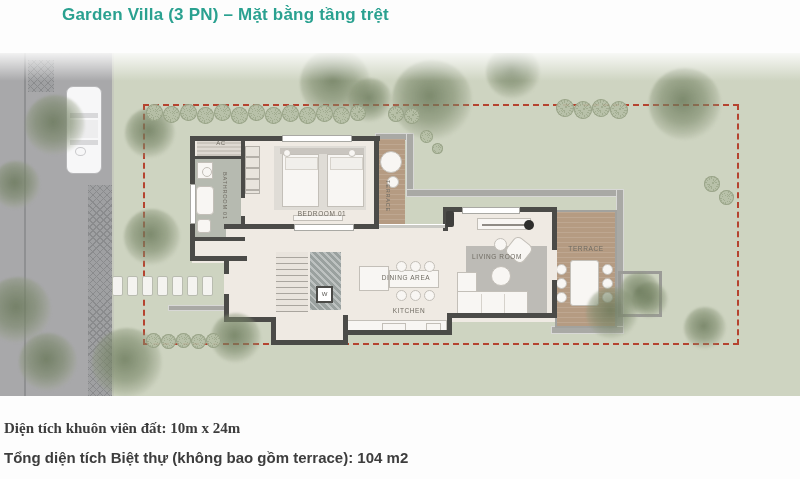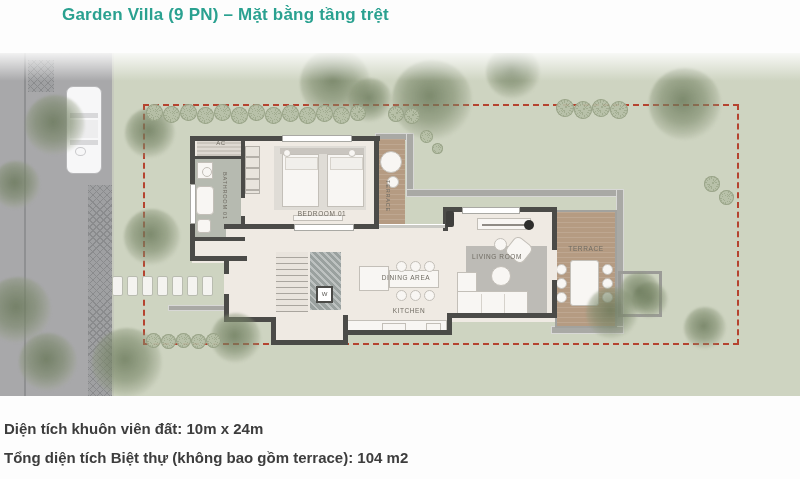--- a/index.html
+++ b/index.html
@@ -36,21 +36,21 @@
   .bush{position:absolute;border-radius:50%;opacity:.92;
     background:repeating-conic-gradient(#b7c0a7 0 18deg,#9faa8e 18deg 24deg);
     box-shadow:inset 0 0 0 1px #96a185;}
   .stone{position:absolute;width:11px;height:20px;background:#f4f3f0;border:1px solid #b9bcb0;border-radius:2px;box-sizing:border-box;}
 </style>
 </head>
 <body>
 
 <div id="stage">
 
-  <div class="title">Garden Villa (9 PN) – Mặt bằng tầng trệt</div>
+  <div class="title">Garden Villa (3 PN) – Mặt bằng tầng trệt</div>
 
   <div class="plan">
 
     <div class="road"></div>
     <div class="lane"></div>
     <div class="abs paver" style="left:88px;top:132px;width:24px;height:211px;"></div>
     <div class="abs paver" style="left:28px;top:7px;width:26px;height:32px;"></div>
     <div class="curb"></div>
 
     <div class="abs" style="left:66px;top:33px;width:36px;height:88px;background:#f7f7f8;border:1px solid #b6b6b8;border-radius:7px;box-sizing:border-box;">
@@ -235,16 +235,16 @@
     <div class="bush" style="left:719px;top:137px;width:15px;height:15px;"></div>
     <div class="bush" style="left:146px;top:280px;width:15px;height:15px;"></div>
     <div class="bush" style="left:161px;top:281px;width:15px;height:15px;"></div>
     <div class="bush" style="left:176px;top:280px;width:15px;height:15px;"></div>
     <div class="bush" style="left:191px;top:281px;width:15px;height:15px;"></div>
     <div class="bush" style="left:206px;top:280px;width:15px;height:15px;"></div>
 
     <div class="mist"></div>
   </div>
 
-  <div class="footer-line" style="top:420px;">Diện tích khuôn viên đất: 10m x 24m</div>
+  <div class="footer-line" style="top:420px;font-family:Liberation Serif, serif;">Diện tích khuôn viên đất: 10m x 24m</div>
   <div class="footer-line" style="top:449px;">Tổng diện tích Biệt thự (không bao gồm terrace): 104 m2</div>
 
 </div>
 
 </body></html>

